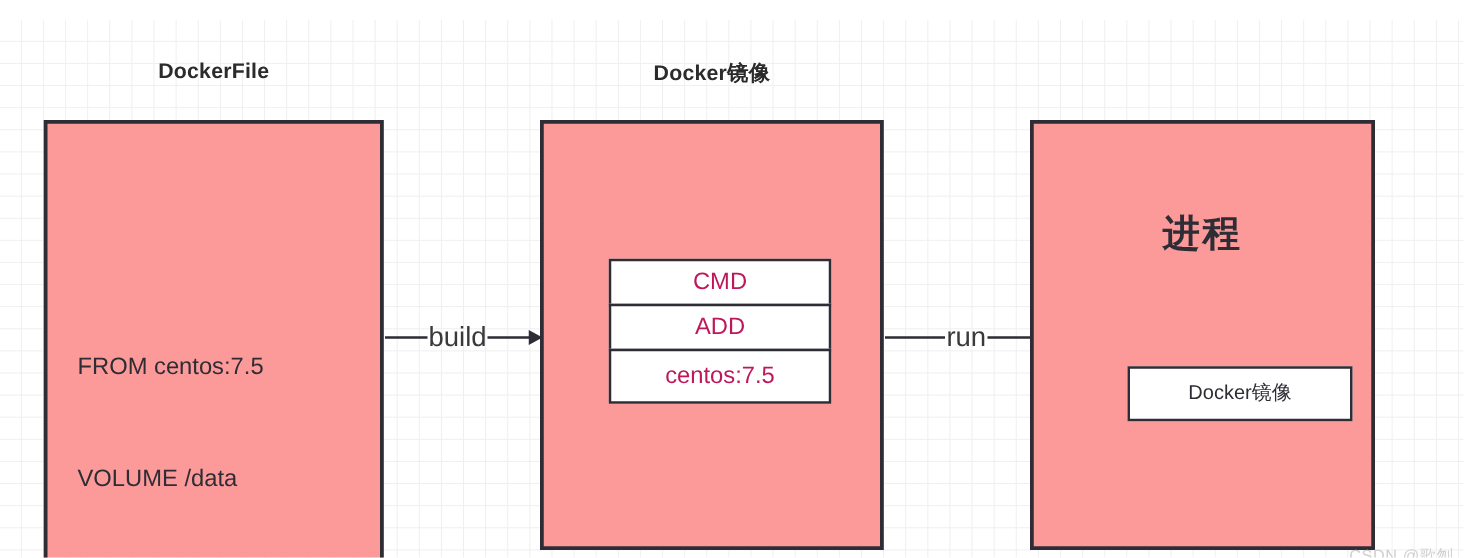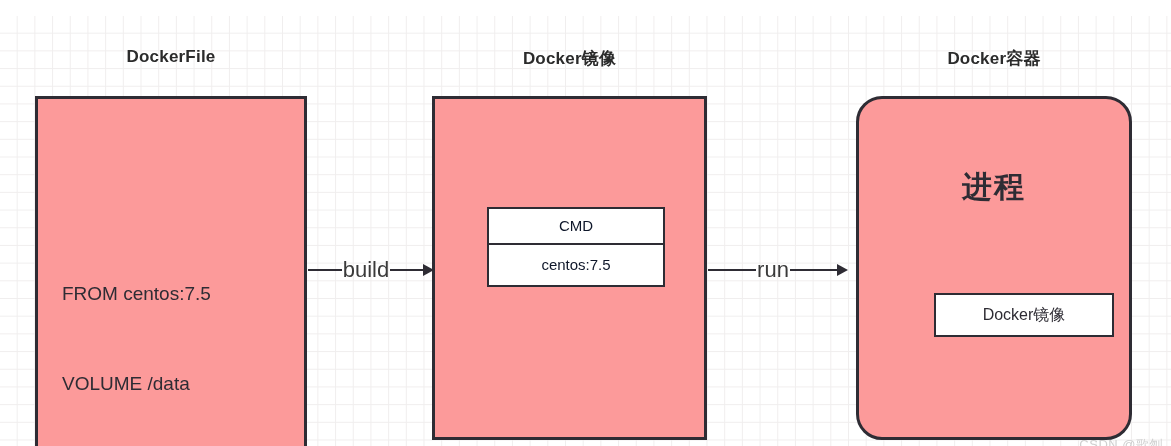--- a/index.html
+++ b/index.html
@@ -69,30 +69,30 @@
     top: 108px;
     width: 178px;
   }
   .layer {
     box-sizing: border-box;
     background-color: #ffffff;
     border: 2px solid #2e2c34;
     height: 38px;
     line-height: 34px;
     text-align: center;
-    font-size: 15px;
-    color: #0f172a;
+    font-size: 19px;
+    color: #be185d;
     margin-top: -2px;
   }
   .layer:first-child { margin-top: 0; }
   .layer.wide-pad { height: 44px; line-height: 40px; }
 
   
   #container-title { left: 856px; top: 31px; width: 276px; }
-  #container-box   { left: 856px; top: 80px; width: 276px; height: 344px; border-radius: 26px; }
+  #container-box   { left: 824px; top: 80px; width: 276px; height: 344px; }
 
   #process-label {
     position: absolute;
     left: 0;
     top: 68px;
     width: 100%;
     text-align: center;
     font-size: 30px;
     font-weight: bold;
     color: #2e2c34;
@@ -178,32 +178,32 @@
     <div class="arrow-label">build</div>
     <div class="arrow-line"></div>
     <div class="arrow-head"></div>
   </div>
 
   <div class="col-title" id="image-title">Docker镜像</div>
 
   <div class="big-box" id="image-box">
     <div id="layer-stack">
       <div class="layer">CMD</div>
+      <div class="layer">ADD</div>
       <div class="layer wide-pad">centos:7.5</div>
     </div>
   </div>
 
   <div class="arrow-group" id="arrow-run">
     <div class="arrow-line"></div>
     <div class="arrow-label">run</div>
     <div class="arrow-line"></div>
     <div class="arrow-head"></div>
   </div>
 
-  <div class="col-title" id="container-title">Docker容器</div>
 
   <div class="big-box" id="container-box">
     <div id="process-label">进程</div>
     <div id="inner-image-box">Docker镜像</div>
   </div>
 
   <div id="watermark">CSDN @歌刎</div>
 
 </div>
 

